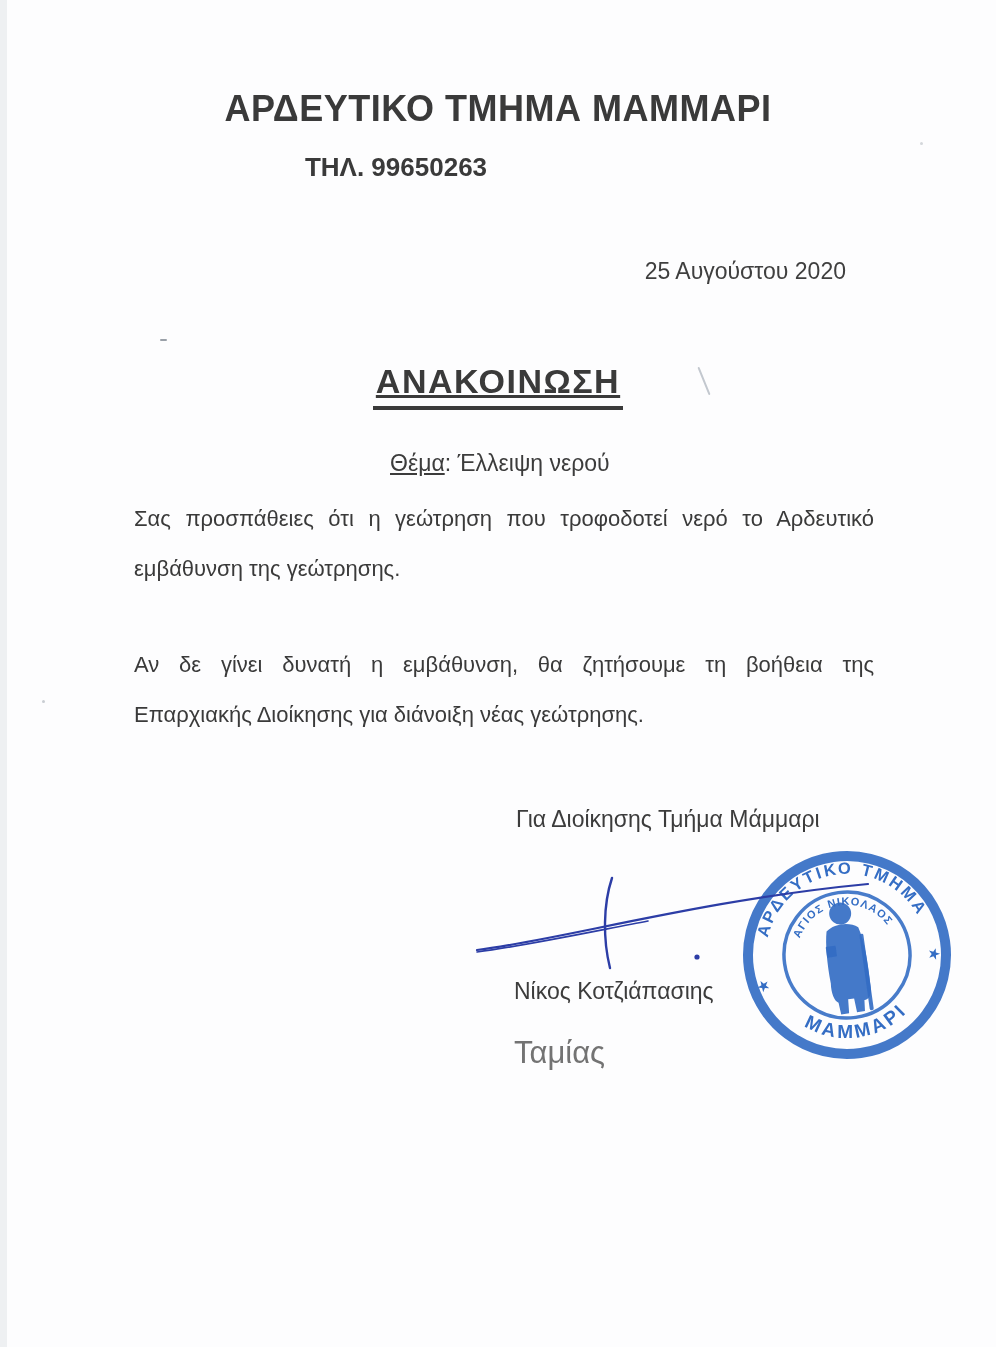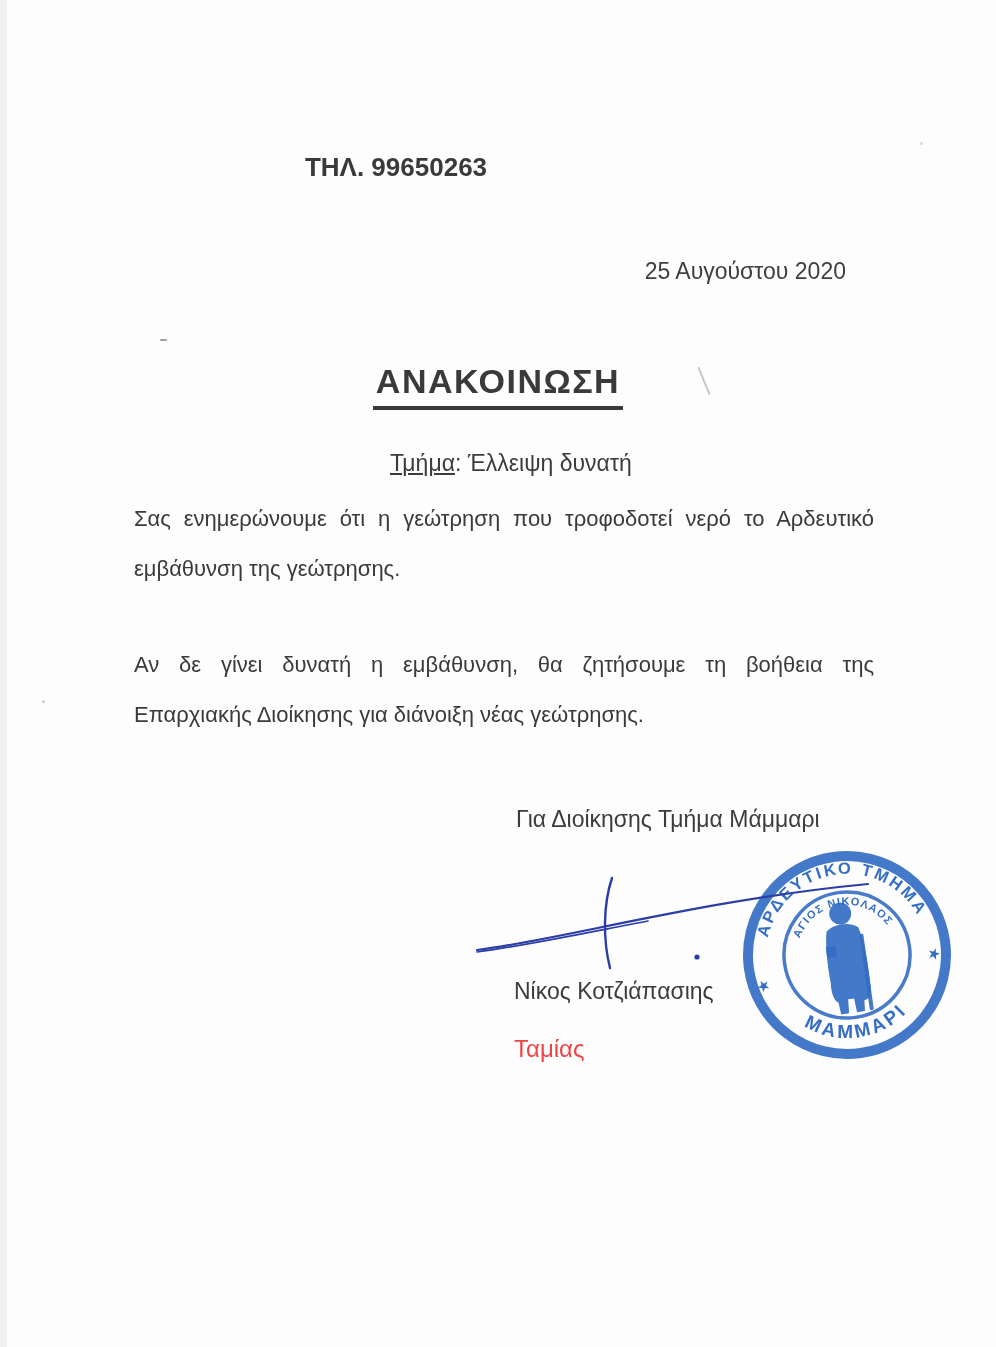--- a/index.html
+++ b/index.html
@@ -56,20 +56,21 @@
     text-align: center;
   }
   .doc-title {
     display: inline-block;
     font-size: 34px;
     font-weight: bold;
     letter-spacing: 1.5px;
     color: #3a3a3a;
     border-bottom: 4px solid #3a3a3a;
     padding: 0 3px 5px 3px;
+    text-decoration: underline;
   }
   .pen-scratch {
     position: absolute;
     left: 703px; top: 366px;
     width: 2px; height: 30px;
     background: #c3c8cf;
     transform: rotate(-22deg);
     border-radius: 2px;
   }
   .subject {
@@ -102,22 +103,22 @@
   .signer-name {
     position: absolute;
     left: 514px; top: 978px;
     font-size: 23px;
     color: #3c3c3c;
     text-align: center;
   }
   .signer-role {
     position: absolute;
     left: 514px; top: 1035px;
-    font-size: 24px;
-    color: #ef4444;
+    font-size: 31px;
+    color: #737373;
   }
   .signature-svg {
     position: absolute;
     left: 452px; top: 852px;
     z-index: 3;
   }
   .stamp-svg {
     position: absolute;
     left: 733px; top: 841px;
     z-index: 2;
@@ -133,36 +134,37 @@
   .speck-2 { left: 42px;  top: 700px; width: 3px; height: 3px; background: #c9cdd2; border-radius: 50%; }
   .speck-3 { left: 920px; top: 142px; width: 3px; height: 3px; background: #d4d7db; border-radius: 50%; }
 </style>
 </head>
 <body>
 
 <div class="page">
 
   <div class="scan-edge"></div>
 
+  <div class="org-name">ΑΡΔΕΥΤΙΚΟ ΤΜΗΜΑ ΜΑΜΜΑΡΙ</div>
 
   <div class="phone">ΤΗΛ. 99650263</div>
 
   <div class="date">25 Αυγούστου 2020</div>
 
   <div class="doc-title-wrap">
     <span class="doc-title">ΑΝΑΚΟΙΝΩΣΗ</span>
   </div>
 
   <div class="pen-scratch"></div>
 
-  <div class="subject"><span class="subject-label">Τμήμα</span><span>: </span><span>Έλλειψη δυνατή</span></div>
+  <div class="subject"><span class="subject-label">Θέμα</span><span>: </span><span>Έλλειψη νερού</span></div>
 
   <div class="body-text">
     <div class="para">
-      <div class="line fill">Σας ενημερώνουμε ότι η γεώτρηση που τροφοδοτεί νερό το Αρδευτικό</div>
+      <div class="line fill">Σας προσπάθειες ότι η γεώτρηση που τροφοδοτεί νερό το Αρδευτικό</div>
       <div class="line">εμβάθυνση της γεώτρησης.</div>
     </div>
     <div class="para">
       <div class="line fill">Αν δε γίνει δυνατή η εμβάθυνση, θα ζητήσουμε τη βοήθεια της</div>
       <div class="line">Επαρχιακής Διοίκησης για διάνοιξη νέας γεώτρησης.</div>
     </div>
   </div>
 
   <div class="closing">Για Διοίκησης Τμήμα Μάμμαρι</div>
 

